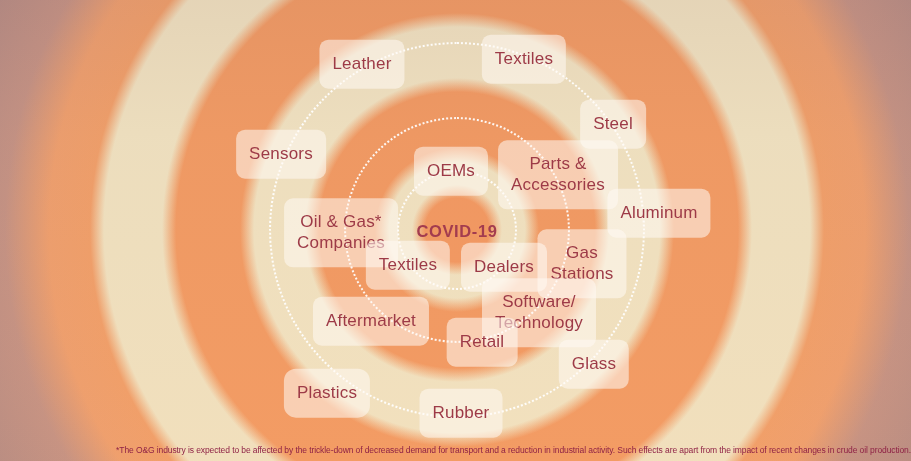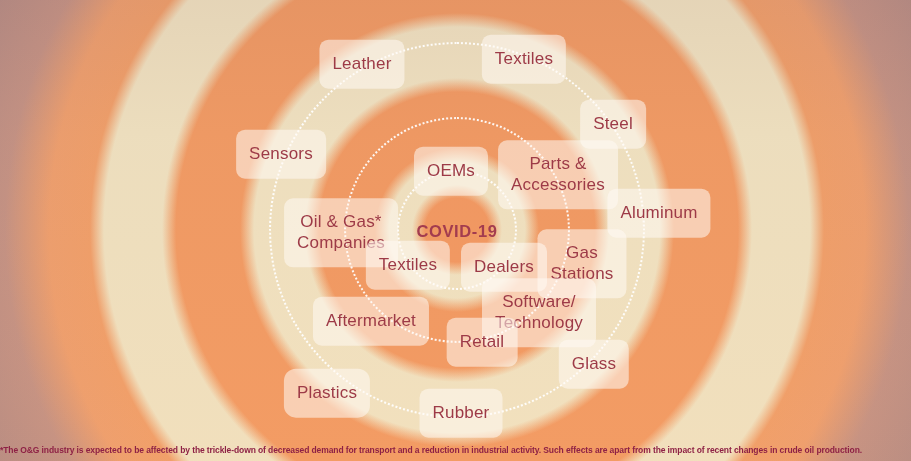--- a/index.html
+++ b/index.html
@@ -60,24 +60,24 @@
     font-weight: bold;
     letter-spacing: 0.6px;
     white-space: nowrap;
   }
 
   .footnote {
     position: absolute;
     left: 0;
     bottom: 6px;
     width: 100%;
-    text-align: left;
+    text-align: right;
     color: #8E2145;
     font-size: 8.5px;
-    font-weight: bold;
+    font-weight: normal;
     letter-spacing: -0.1px;
     white-space: nowrap;
   }
 </style>
 </head>
 <body>
 
 <div class="stage">
 
   <div class="ripple-circle rc-inner"></div>

